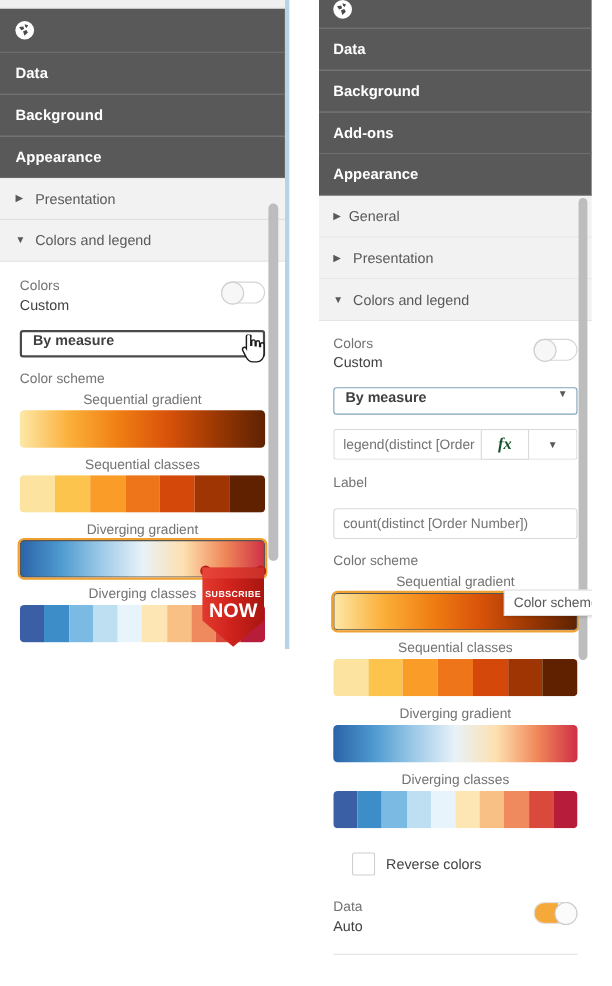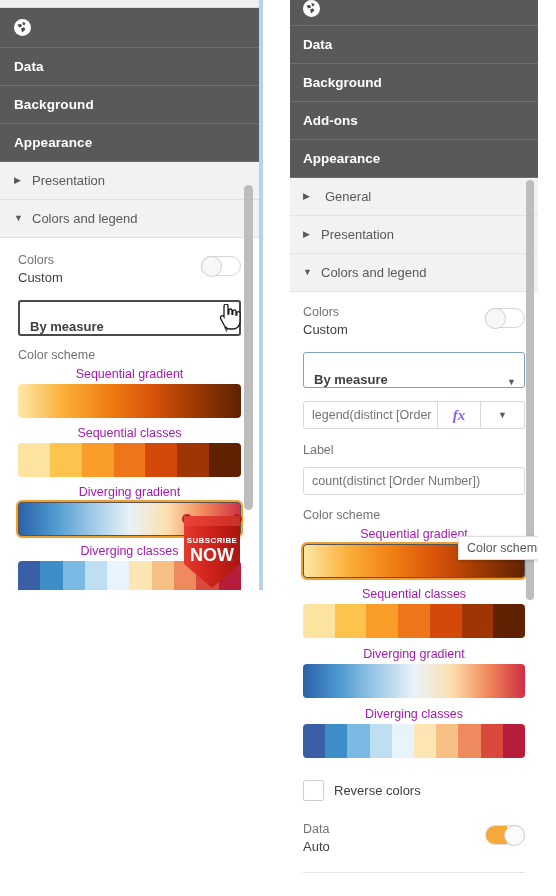--- a/index.html
+++ b/index.html
@@ -71,33 +71,33 @@
   .toggle .knob {
     position:absolute; top:-1px; left:-1px;
     width:21px; height:21px; border-radius:50%;
     background:#f7f7f7; border:1px solid #cfcfcf;
   }
   .toggle.on { background:#f7a košík; }
   .toggle.on { background: linear-gradient(90deg,#f6a93b 0 55%, #ffffff 55% 100%); border-color:#e0e0e0; }
   .toggle.on .knob { left: auto; right:-1px; background:#fbfbfb; border-color:#cbcbcb; }
 
   .select {
-    height: 36px; border-radius: 3px;
+    height: 25px; border-radius: 3px;
     background: #ffffff;
-    display:flex; align-items:flex-end;
+    display:flex; align-items:flex-start;
     padding: 0 8px 0 10px;
     font-size: 13px; font-weight: bold; color:#404040;
     position: relative;
   }
   .select.focus-dark { border: 2px solid #4a4a4a; }
   .select.normal { border: 1px solid #7ea3b8; }
   .select .arrow { margin-left:auto; font-size: 9px; color:#595959; }
 
   .scheme-caption {
-    text-align:center; font-size: 12.5px; color:#a21caf;
+    text-align:center; font-size: 12.5px; color:#737373;
     line-height: 19px; padding-top: 1px;
   }
   .swatch { height: 34px; border-radius: 4px; overflow: hidden; display:flex; }
   .swatch.selected { outline: 2px solid #f0a030; outline-offset: 0; box-shadow: 0 0 0 1px #555 inset; }
   .swatch .cls { flex: 1 1 0; height: 100%; }
 
   
   .lp-scroll {
     position:absolute; right: 6px; top: 185px;
     width: 9px; height: 325px; border-radius: 5px;
@@ -138,35 +138,35 @@
   .input-group .txt {
     flex: 1 1 auto; border:1px solid #d9d9d9; border-right:none;
     border-radius: 3px 0 0 3px;
     display:flex; align-items:center; padding: 0 8px;
     font-size: 12.5px; color:#737373; overflow:hidden; white-space:nowrap;
   }
   .input-group .fx {
     width: 45px; border:1px solid #d9d9d9;
     display:flex; align-items:center; justify-content:center;
     font-family:"Liberation Serif", serif; font-style:italic; font-weight:bold;
-    font-size:15px; color:#8b5cf6;
+    font-size:15px; color:#14532d;
   }
   .input-group .drop {
     width: 45px; border:1px solid #d9d9d9; border-left:none;
     border-radius: 0 3px 3px 0;
     display:flex; align-items:center; justify-content:center;
     font-size: 9px; color:#595959;
   }
   .text-input {
     height: 28px; border:1px solid #d9d9d9; border-radius:3px;
     display:flex; align-items:center; padding:0 8px;
     font-size: 12.5px; color:#737373;
   }
 
-  .checkbox-row { display:flex; align-items:center; gap:10px; }
+  .checkbox-row { display:flex; align-items:center; gap:10px;margin-left:17px; }
   .checkbox {
     width: 21px; height: 21px; border:1px solid #cfcfcf; border-radius:2px; background:#fff;
     flex:0 0 auto;
   }
   .checkbox-label { font-size: 13px; color:#404040; }
 
   .divider { height:1px; background:#e3e3e3; }
 
   .rp-scroll {
     position:absolute; right: 4px; top: 180px;
@@ -328,21 +328,21 @@
     </div>
     <div class="rp-acc-dark" style="height:38px;">
       <span>Add-ons</span>
     </div>
     <div class="rp-acc-dark" style="height:38px;">
       <span>Appearance</span>
     </div>
 
     <div class="rp-acc-light">
       <span class="caret right"></span>
-      <span class="lbl" style="margin-left:8px;">General</span>
+      <span class="lbl" style="margin-left:0;">General</span>
     </div>
     <div class="rp-acc-light">
       <span class="caret right"></span>
       <span class="lbl" style="margin-left:4px;">Presentation</span>
     </div>
     <div class="rp-acc-light">
       <span class="caret down"></span>
       <span class="lbl" style="margin-left:4px;">Colors and legend</span>
     </div>
 
@@ -365,21 +365,21 @@
 
       <div class="input-group" style="margin-top:13px;">
         <div class="txt">legend(distinct [Order</div>
         <div class="fx">fx</div>
         <div class="drop">
           <span>▼</span>
         </div>
       </div>
 
       <div class="field-label" style="margin-top:13px;">Label</div>
-      <div class="text-input" style="margin-top:8px;">count(distinct [Order Number])</div>
+      <div class="text-input" style="margin-top:14px;">count(distinct [Order Number])</div>
 
       <div class="field-label" style="margin-top:12px;">Color scheme</div>
 
       <div class="scheme-caption">Sequential gradient</div>
       <div class="swatch selected" id="r-seq-grad" style="background: linear-gradient(90deg, rgb(253, 232, 168), rgb(251, 176, 59), rgb(240, 127, 19), rgb(217, 83, 10), rgb(156, 56, 3), rgb(94, 34, 2));"></div>
 
       <div class="scheme-caption" style="margin-top:6px;">Sequential classes</div>
       <div class="swatch" id="r-seq-cls">
           <div class="cls" style="background: rgb(252, 227, 160);"></div>
           <div class="cls" style="background: rgb(252, 196, 76);"></div>

